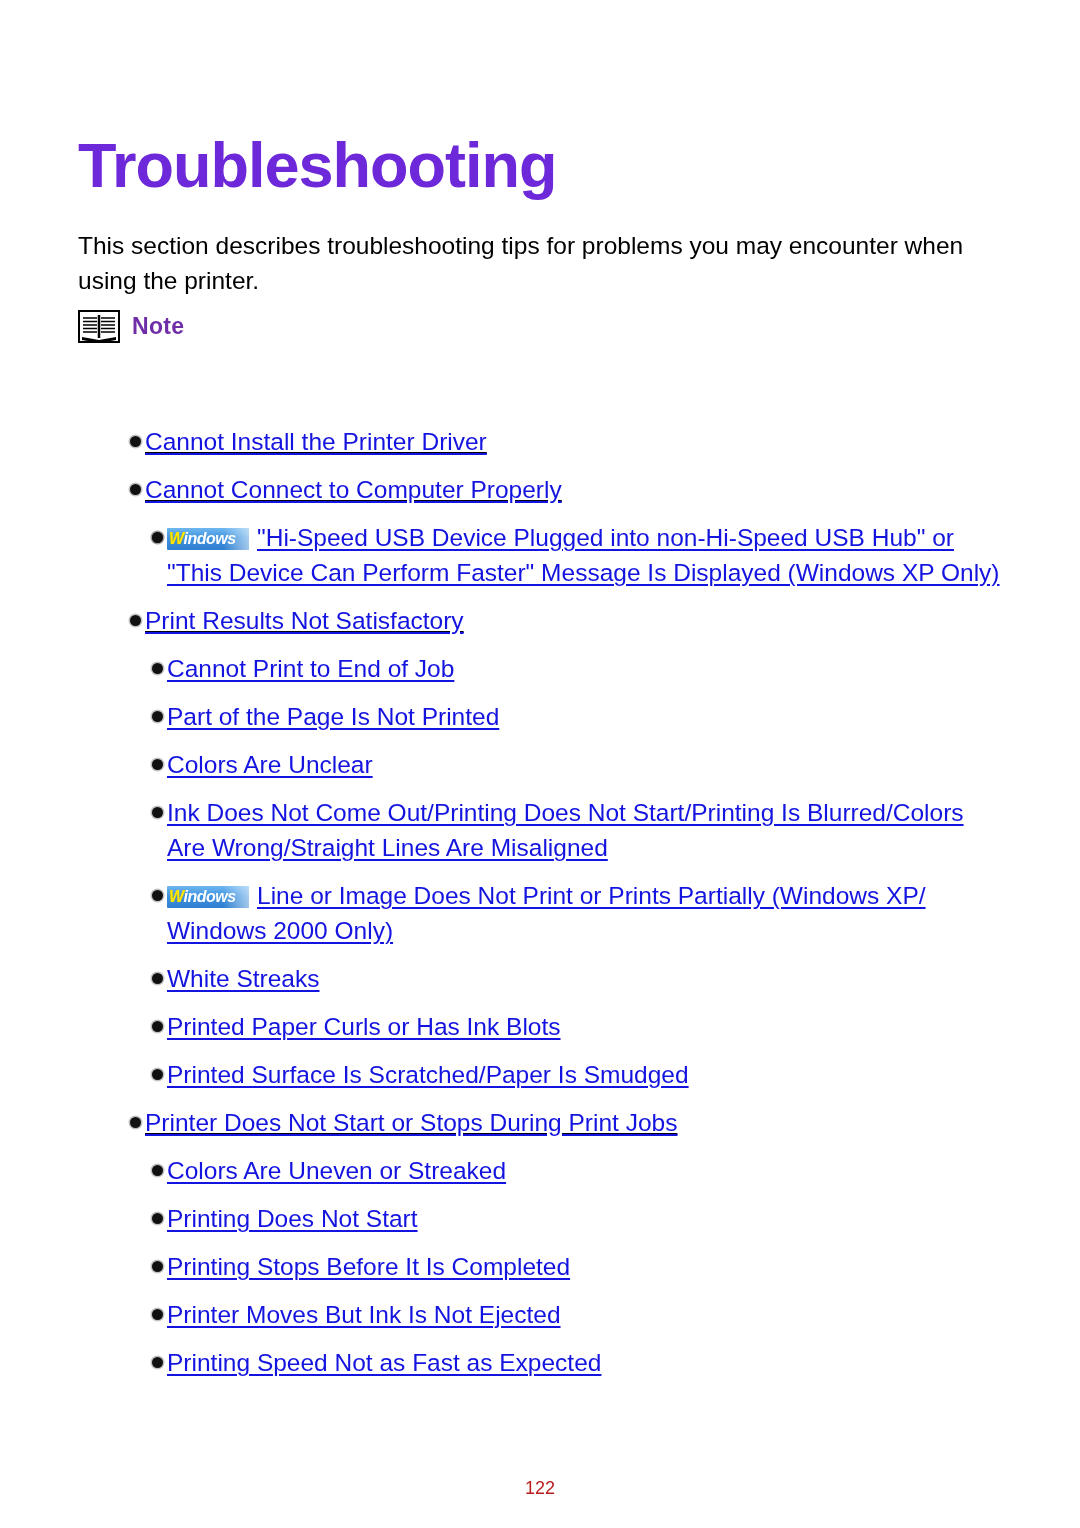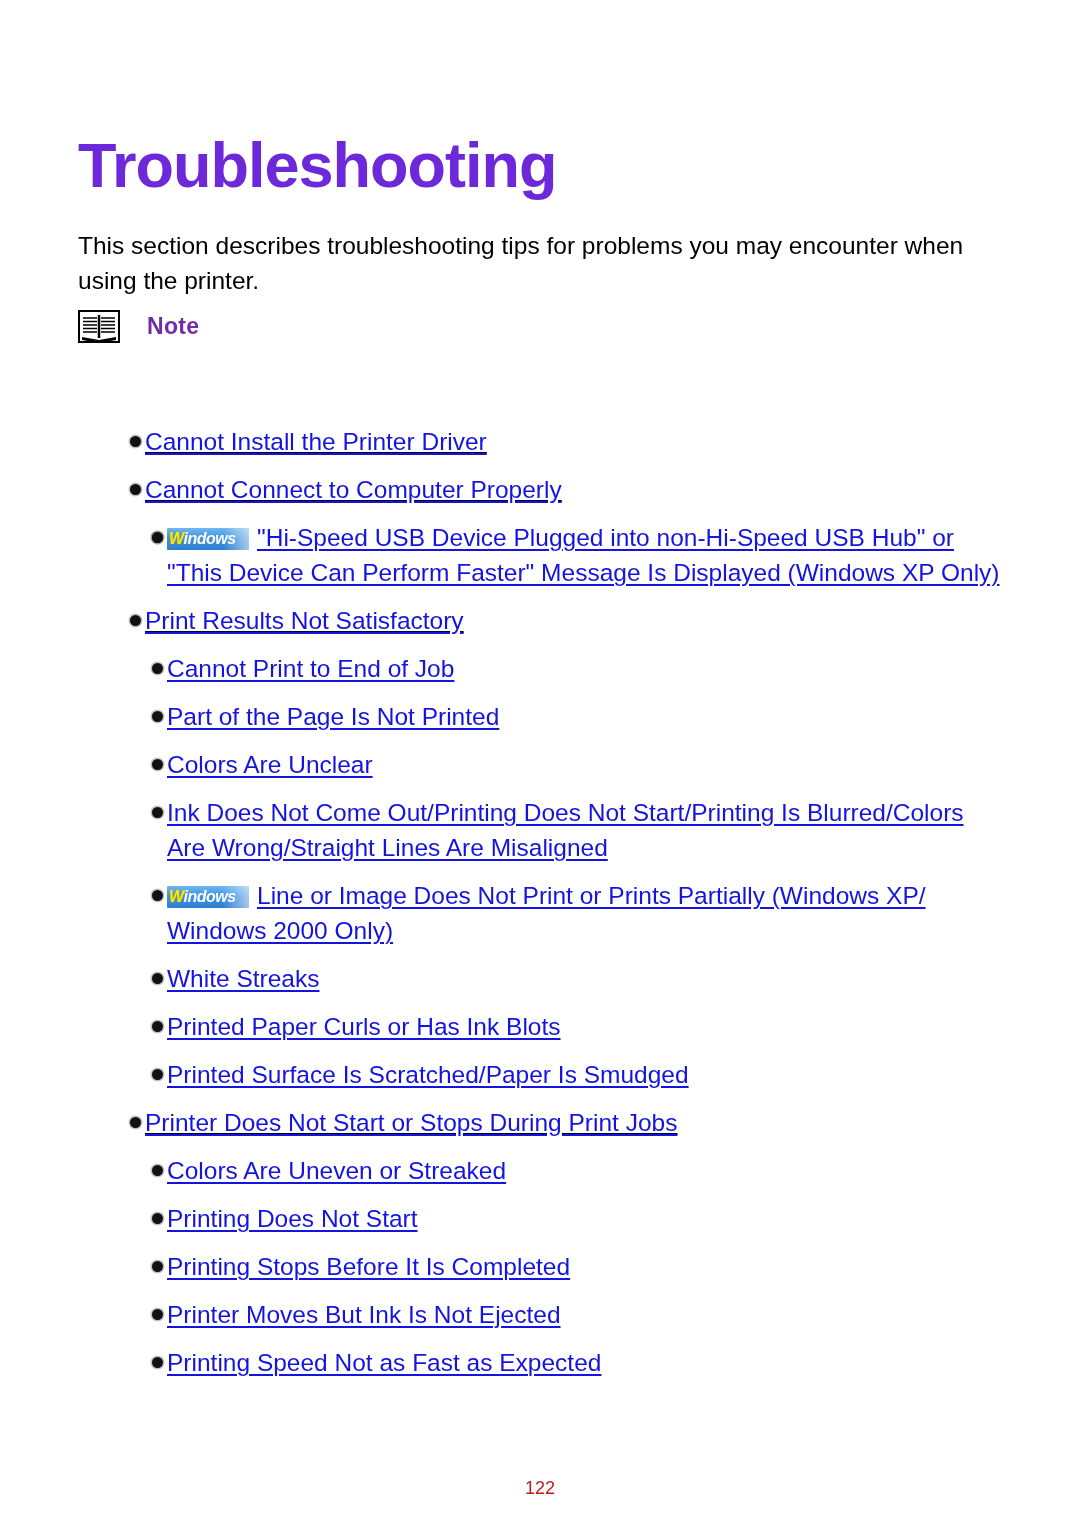--- a/index.html
+++ b/index.html
@@ -47,21 +47,21 @@
     color: #000000;
   }
 
   
   .note-head {
     position: absolute;
     left: 78px;
     top: 310px;
     display: flex;
     align-items: center;
-    gap: 27px;
+    gap: 12px;
   }
   .book-icon {
     width: 42px;
     height: 33px;
     display: block;
   }
   .note-label {
     font-size: 23px;
     font-weight: bold;
     color: #6f2da8;

